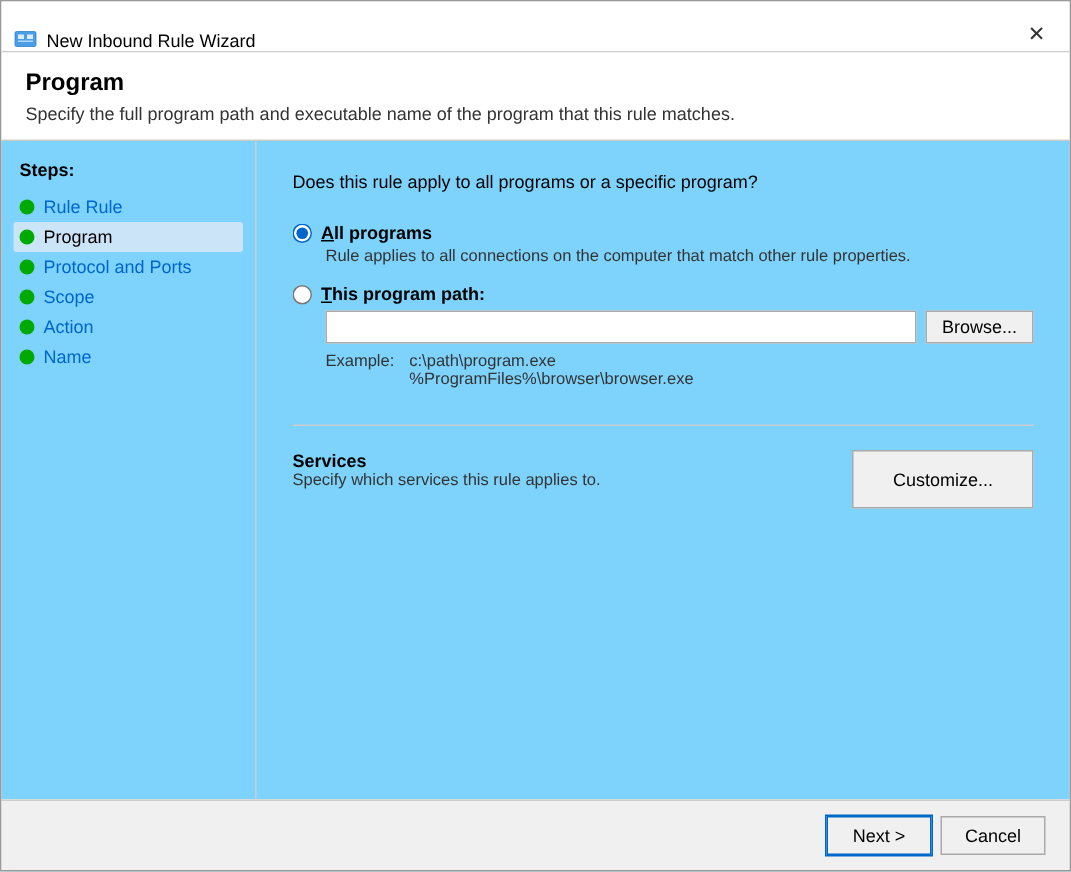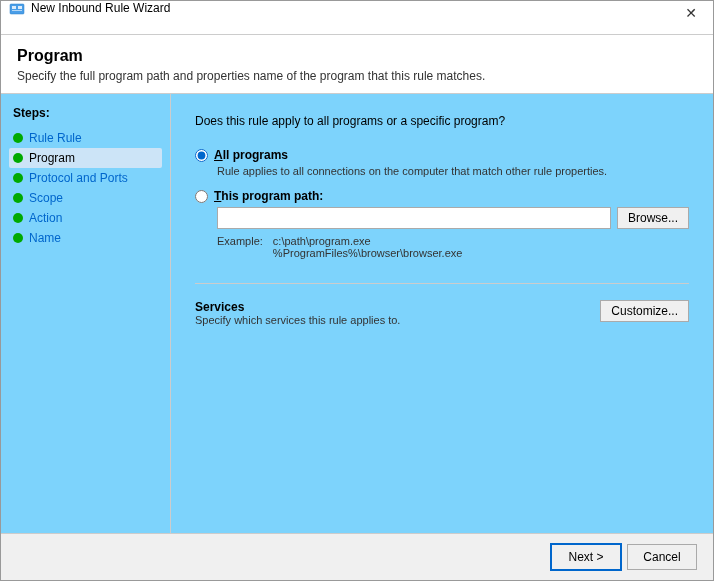--- a/index.html
+++ b/index.html
@@ -21,21 +21,21 @@
       border: 1px solid #999;
       display: flex;
       flex-direction: column;
       box-shadow: 2px 2px 8px rgba(0,0,0,0.3);
     }
     .title-bar {
       background: #fff;
       border-bottom: 1px solid #ccc;
       height: 34px;
       display: flex;
-      align-items: flex-start;
+      align-items: flex-end;
       padding: 0 8px;
       flex-shrink: 0;
     }
     .title-bar-icon {
       width: 16px;
       height: 16px;
       margin-right: 6px;
       flex-shrink: 0;
     }
     .title-bar-text {
@@ -212,22 +212,22 @@
       justify-content: space-between;
       align-items: flex-start;
       margin-bottom: 4px;
     }
     .services-title {
       font-size: 12px;
       font-weight: bold;
       color: #000;
     }
     .customize-btn {
-      height: 22px;
-      padding: 0 10px;
+      height: 39px;
+      padding: 0 26px;
       font-size: 12px;
       border: 1px solid #aaa;
       background: #f0f0f0;
       cursor: pointer;
     }
     .services-desc {
       font-size: 11px;
       color: #333;
     }
     .footer {
@@ -266,21 +266,21 @@
         <rect x="9" y="5" width="4" height="3" fill="#fff" opacity="0.8"></rect>
         <rect x="3" y="9" width="10" height="1" fill="#fff" opacity="0.6"></rect>
       </svg>
     </div>
     <span class="title-bar-text">New Inbound Rule Wizard</span>
     <button class="title-bar-close">✕</button>
   </div>
 
   <div class="header-section">
     <div class="header-title">Program</div>
-    <div class="header-subtitle">Specify the full program path and properties name of the program that this rule matches.</div>
+    <div class="header-subtitle">Specify the full program path and executable name of the program that this rule matches.</div>
   </div>
 
   <div class="content-area">
 
     <div class="sidebar">
       <div class="sidebar-title">Steps:</div>
       <div class="sidebar-item">
         <div class="sidebar-dot"></div>
         <span class="sidebar-label">Rule Rule</span>
       </div>

